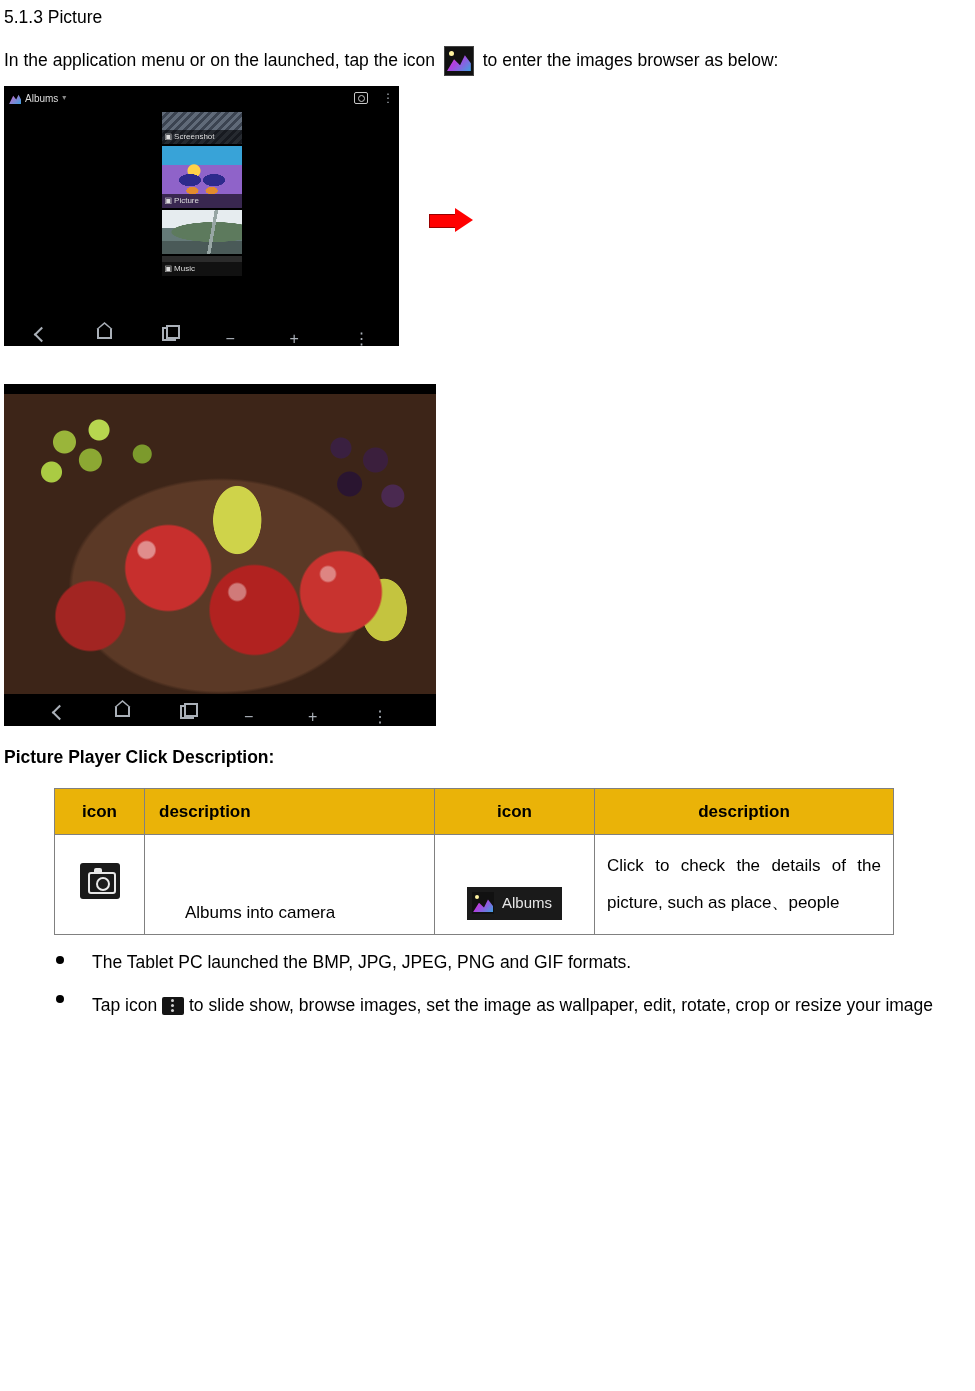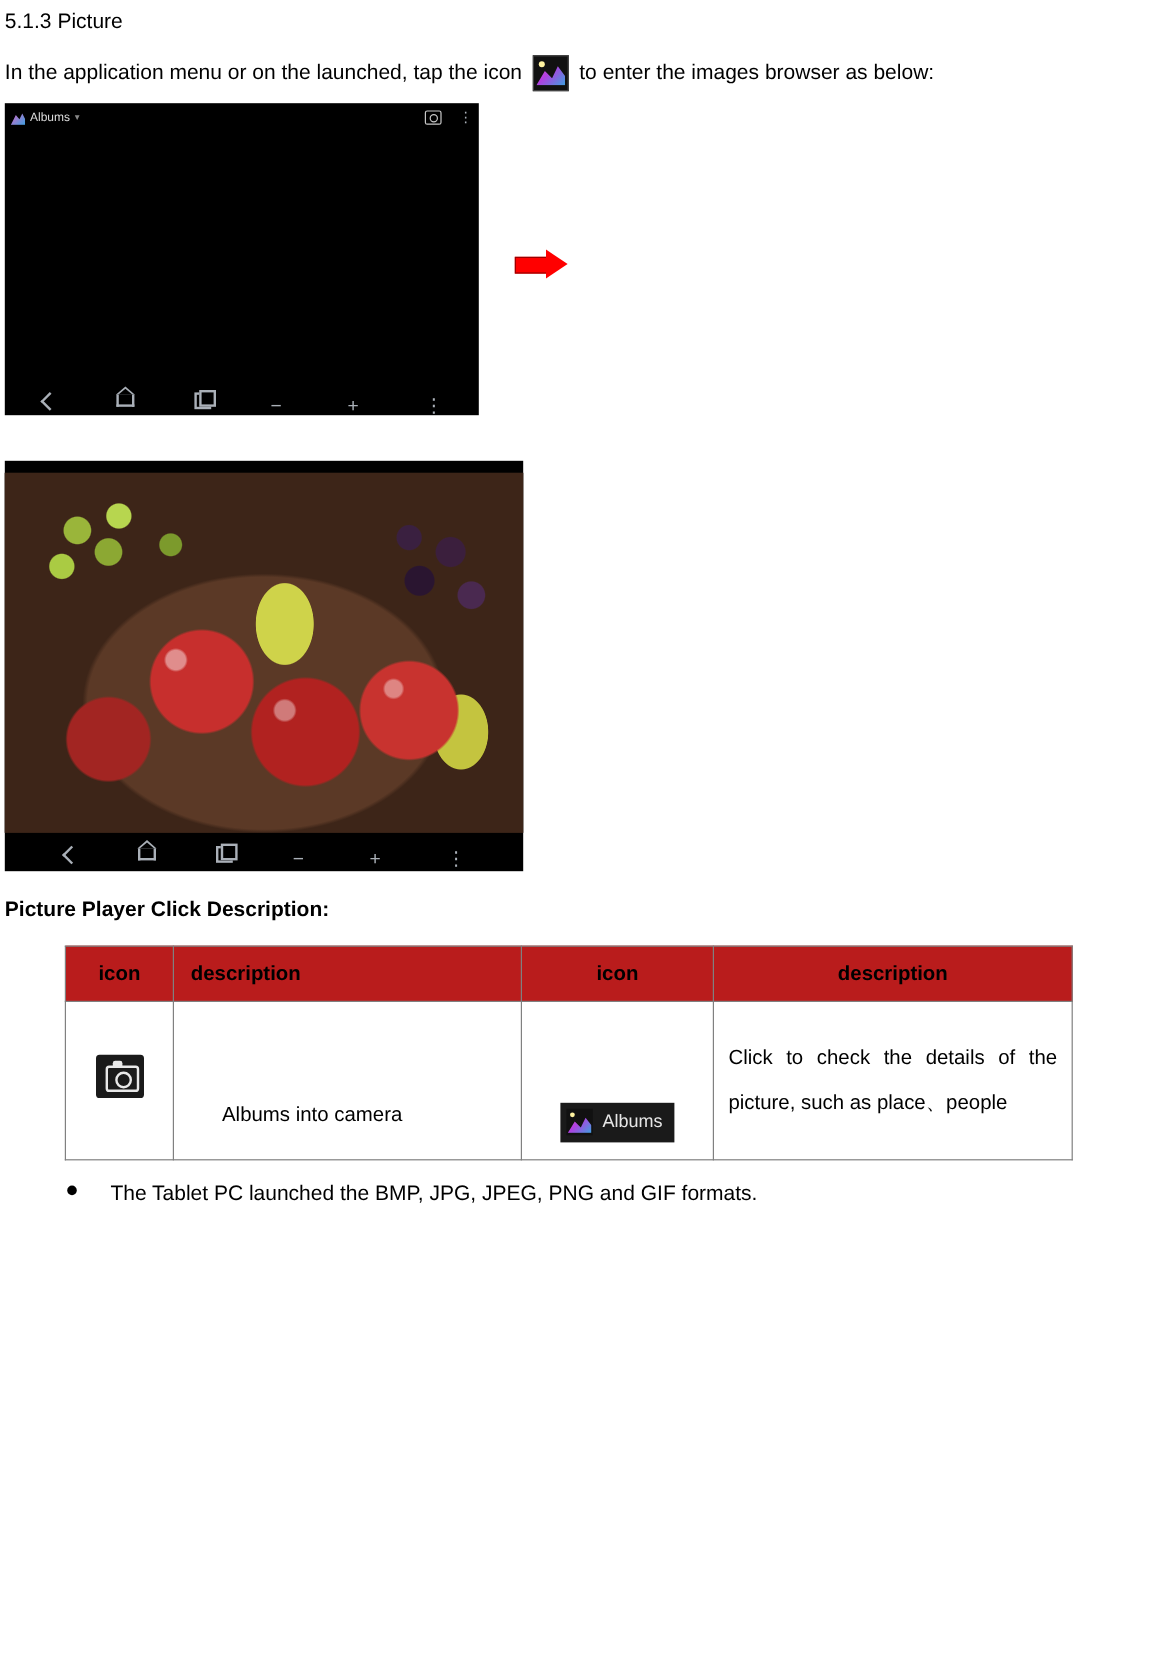--- a/index.html
+++ b/index.html
@@ -203,28 +203,28 @@
   .fruit-shot .android-nav{height:28px;}
   
   
   table.desc{
     border-collapse: collapse;
     width: 840px;
     margin: 14px 0 14px 50px;
     font-size: 17px;
   }
   table.desc th{
-    background:#b91c1c;
+    background:#eab308;
     font-weight:bold;
     text-align:center;
     padding:10px 8px;
   }
   table.desc th.left{ text-align:left; padding-left:14px;}
   table.desc td{
-    padding:24px 10px;
+    padding:8px 10px;
     vertical-align: middle;
   }
   table.desc th, table.desc td{
     border:1px solid #808080;
   }
   table.desc td.icon-cell{ text-align:center; padding:8px 6px;}
   .cam-btn{
     display:inline-block;
     width:40px;height:36px;position:relative;
     background:#1a1a1a; border-radius:3px;
@@ -318,20 +318,37 @@
   <div class="tablet-shot">
     <div class="tablet-header">
       <div class="left">
         <span class="tiny-gallery-icon"></span>
         <span>Albums</span>
         <span style="font-size:8px;color:#888;">▾</span>
       </div>
       <span class="cam-ico-mini"></span>
       <span style="width:14px"></span>
       <span style="color:#aab0b8;font-size:12px;">⋮</span>
+    </div>
+    <div class="album-col">
+      <div class="album-thumb">
+        <div class="thumb-img thumb-a"></div>
+        <div class="lbl"><span style="margin-right:2px">▣</span><span>Screenshot</span></div>
+      </div>
+      <div class="album-thumb">
+        <div class="thumb-img thumb-b"></div>
+        <div class="lbl"><span style="margin-right:2px">▣</span><span>Picture</span></div>
+      </div>
+      <div class="album-thumb">
+        <div class="thumb-img thumb-c"></div>
+      </div>
+      <div class="album-thumb">
+        <div class="thumb-img thumb-d"></div>
+        <div class="lbl"><span style="margin-right:2px">▣</span><span>Music</span></div>
+      </div>
     </div>
     <div class="android-nav">
       <span class="nav-ico nav-back"></span>
       <span class="nav-ico nav-home"></span>
       <span class="nav-ico nav-recent"></span>
       <span class="nav-ico nav-vol"></span>
       <span class="nav-ico nav-vol2"></span>
       <span class="nav-ico nav-dots"></span>
     </div>
   </div>
@@ -386,13 +403,18 @@
       <div class="desc-lines" style="padding:4px 2px 4px 2px;">
         <span>Click to check the details of the picture, such as place、people</span>
       </div>
     </td>
   </tr>
 </tbody>
   </table>
 
 <ul class="bullets">
   <li><span>The Tablet PC launched the BMP, JPG, JPEG, PNG and GIF formats.</span></li>
+  <li style="margin-top:12px; line-height:2;">
+    <span>Tap icon </span>
+    <span class="menu-dots sm" style="vertical-align:middle;"></span>
+    <span> to slide show, browse images, set the image as wallpaper, edit, rotate, crop or resize your image</span>
+  </li>
 </ul>
 
 </body></html>

